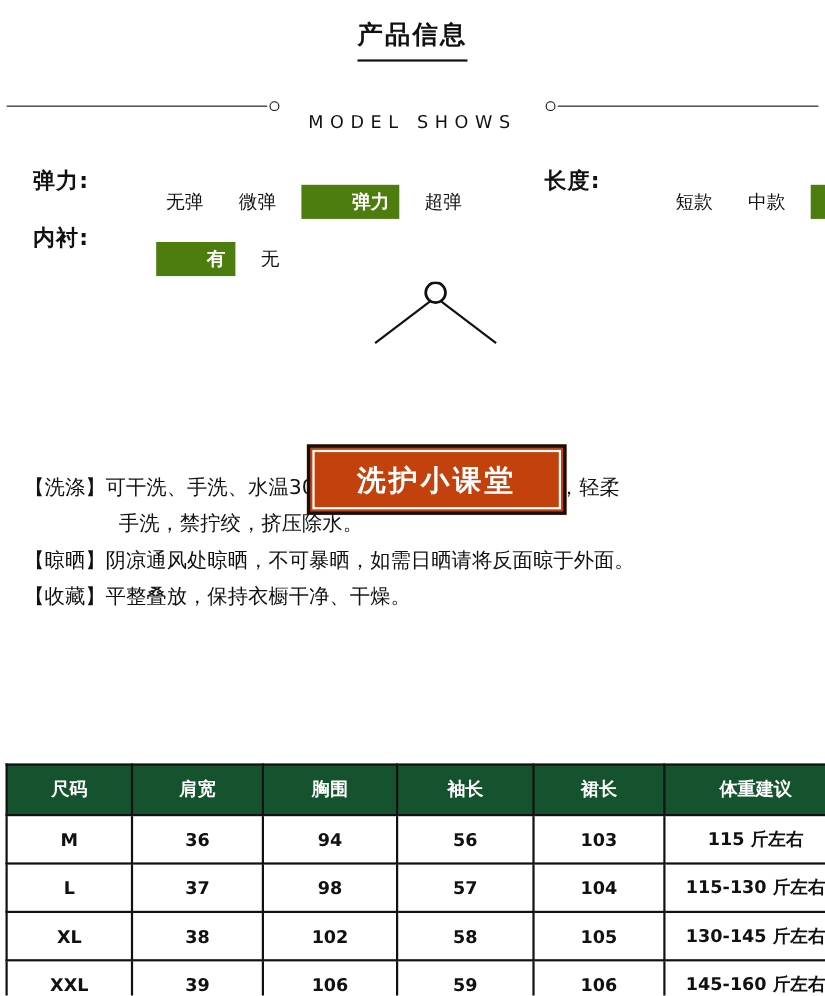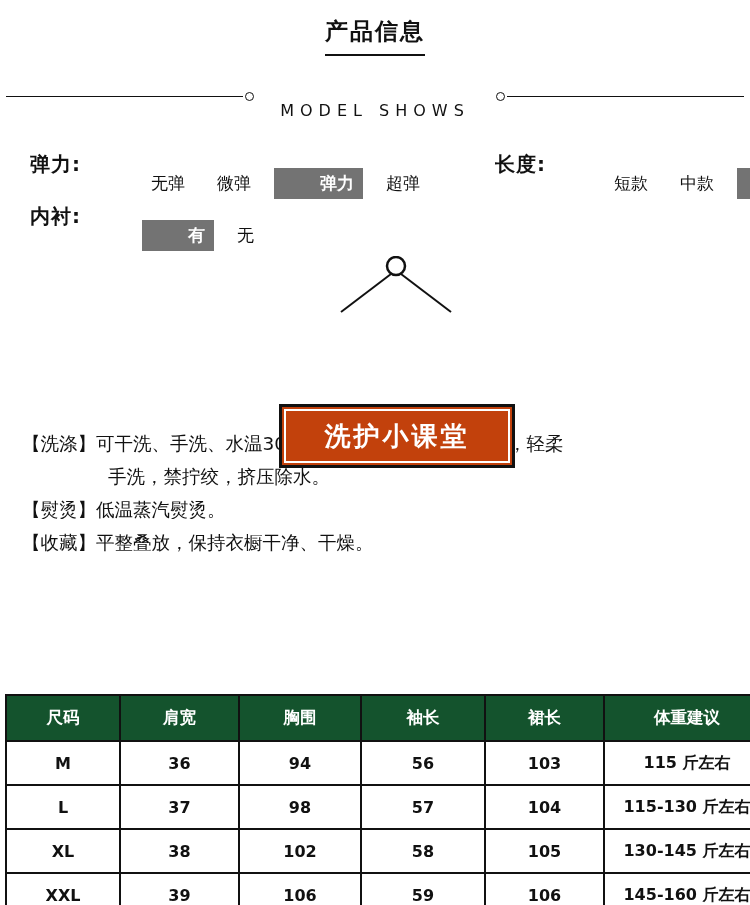--- a/index.html
+++ b/index.html
@@ -87,21 +87,21 @@
   }
   .opt {
     font-size: 17px;
     color: #111;
     padding: 4px 9px;
     margin-right: 14px;
     white-space: nowrap;
     margin-top: 38px;
   }
   .opt.sel {
-    background: #737373;
+    background: #4d7c0f;
     color: #fff;
     font-weight: bold;
     padding-left: 46px;
   }
   .attr-col2 {
     margin-left: 52px;
   }
   .attr-col2 .attr-label {
     width: 110px;
     flex: 0 0 110px;
@@ -263,25 +263,25 @@
 </div>
 
 <div class="care">
 
   <div class="care-line">
     <span class="care-tag">【洗涤】</span>
     <span class="care-text">可干洗、手洗、水温30摄氏度左右，用中性洗涤剂，轻柔</span>
   </div>
   <div class="care-indent">手洗，禁拧绞，挤压除水。</div>
 
-
   <div class="care-line">
-    <span class="care-tag">【熨烫】</span>
-    <span class="care-text">低温蒸汽熨烫。</span>
-  </div>
+    <span class="care-tag">【晾晒】</span>
+    <span class="care-text">阴凉通风处晾晒，不可暴晒，如需日晒请将反面晾于外面。</span>
+  </div>
+
 
   <div class="care-line">
     <span class="care-tag">【收藏】</span>
     <span class="care-text">平整叠放，保持衣橱干净、干燥。</span>
   </div>
 
 </div>
 
 <table class="size-table">
   <thead>

